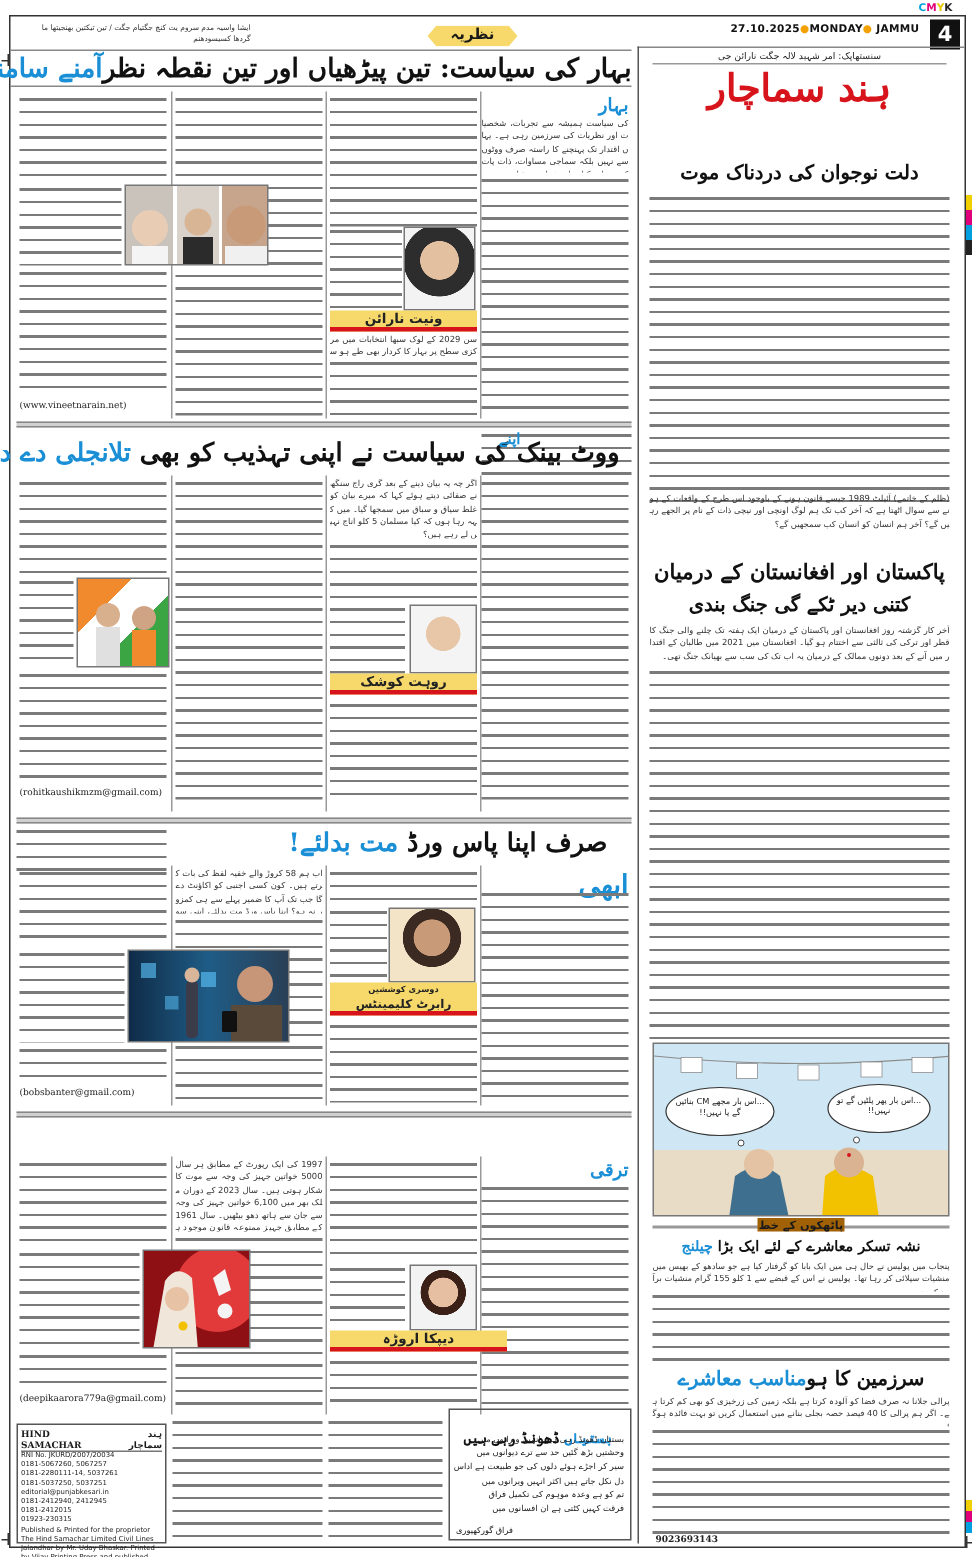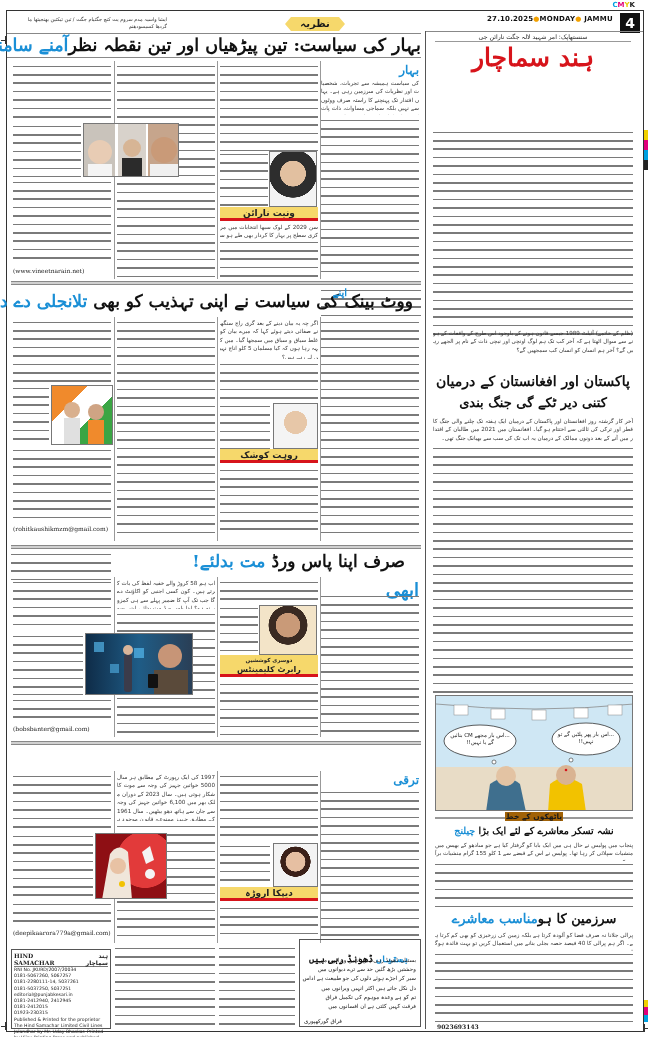--- a/index.html
+++ b/index.html
@@ -81,20 +81,21 @@
 
   <div class="hrule" style="top:20px;left:418px;"></div>
 
   <div class="colrule" style="left:418px;top:20px;bottom:2px;background:#555;"></div>
 
   <div class="mast">
     <div class="founder">سنستھاپک: امر شہید لالہ جگت نارائن جی</div>
     <div class="logo">ہند سماچار</div>
   </div>
 
+  <div class="lead-h2">دلت نوجوان کی دردناک موت</div>
 
   <div class="blk txt lines" style="left:426px;top:118px;width:200px;height:208px;">
     <span style="color:transparent">ہمارے ملک کو آزاد ہوئے 78 سال سے زیادہ وقت ہو چکا ہے، پھر بھی ذات کے نام پر دلت بھائی چارے کے اراکین کے استحصال کی خبریں آئے دن آتی رہتی ہیں۔ دلت استحصال کی ایک مثال (24) اکتوبر کو سامنے آئی جب گورکھپور ضلع میں 15 اکتوبر کو 17 سالہ دلت نوجوان کی اپنے جنم دن پر ہی موت ہو گئی۔</span>
   </div>
   <div class="blk txt" style="left:426px;top:318px;width:200px;height:36px;color:#333;">(ظلم کے خاتمے) آئیلٹ 1989 جیسے قانون ہونے کے باوجود اس طرح کے واقعات کے ہونے سے سوال اٹھتا ہے کہ آخر کب تک ہم لوگ اونچی اور نیچی ذات کے نام پر الجھے رہیں گے؟ آخر ہم انسان کو انسان کب سمجھیں گے؟</div>
 
   <div class="hl" style="left:426px;top:384px;width:200px;text-align:center;font-size:13px;">کتنی دیر ٹکے گی جنگ بندی</div>
   <div class="hl" style="left:426px;top:362px;width:200px;text-align:center;font-size:14px;">پاکستان اور افغانستان کے درمیان</div>
   <div class="blk txt" style="left:426px;top:406px;width:200px;height:26px;">آخر کار گزشتہ روز افغانستان اور پاکستان کے درمیان ایک ہفتہ تک چلنے والی جنگ کا قطر اور ترکی کی ثالثی سے اختتام ہو گیا۔ افغانستان میں 2021 میں طالبان کے اقتدار میں آنے کے بعد دونوں ممالک کے درمیان یہ اب تک کی سب سے بھیانک جنگ تھی۔</div>
   <div class="blk txt lines" style="left:426px;top:434px;width:200px;height:248px;"></div>
@@ -270,21 +271,21 @@
     <div class="colrule" style="left:103px;"></div>
     <div class="colrule" style="left:206px;"></div>
     <div class="colrule" style="left:309px;"></div>
 
     <div class="hl" style="right:2px;top:2px;font-size:12px;"><span class="blue">ترقی</span></div>
     <div class="txt lines" style="position:absolute;right:2px;top:18px;width:98px;height:152px;"></div>
 
     <div class="txt lines" style="position:absolute;left:209px;top:2px;width:98px;height:68px;"></div>
     <div class="photo" style="left:262px;top:72px;width:45px;height:44px;background:radial-gradient(circle at 50% 42%, #e6bfa2 0 30%, #3b2018 31% 46%, #f3f3f3 47%);"></div>
     <div class="txt lines" style="position:absolute;left:209px;top:72px;width:50px;height:44px;"></div>
-    <div class="byline-band" style="left:209px;top:116px;width:98px;height:14px;line-height:12px;">دیپکا اروڑہ</div>
+    <div class="byline-band" style="left:209px;top:116px;width:118px;height:14px;line-height:12px;">دیپکا اروڑہ</div>
     <div class="txt lines" style="position:absolute;left:209px;top:134px;width:98px;height:36px;"></div>
 
     <div class="txt" style="position:absolute;left:106px;top:2px;width:98px;height:48px;">1997 کی ایک رپورٹ کے مطابق ہر سال 5000 خواتین جہیز کی وجہ سے موت کا شکار ہوتی ہیں۔ سال 2023 کے دوران ملک بھر میں 6,100 خواتین جہیز کی وجہ سے جان سے ہاتھ دھو بیٹھیں۔ سال 1961 کے مطابق جہیز ممنوعہ قانون موجود ہے۔</div>
     <div class="txt lines" style="position:absolute;left:106px;top:52px;width:98px;height:118px;"></div>
 
     <div class="txt lines" style="position:absolute;left:2px;top:2px;width:98px;height:60px;"></div>
     <div class="photo" style="left:84px;top:62px;width:72px;height:66px;background:radial-gradient(circle at 70% 40%, #e23a3a 0 45%, #8e0f14 46%);">
       <svg width="72" height="66" viewBox="0 0 72 66">
         <path d="M6 66 L14 20 Q22 8 32 18 L36 66 Z" fill="#f0e6da"></path>
         <circle cx="22" cy="32" r="8" fill="#e8c2a4"></circle>

